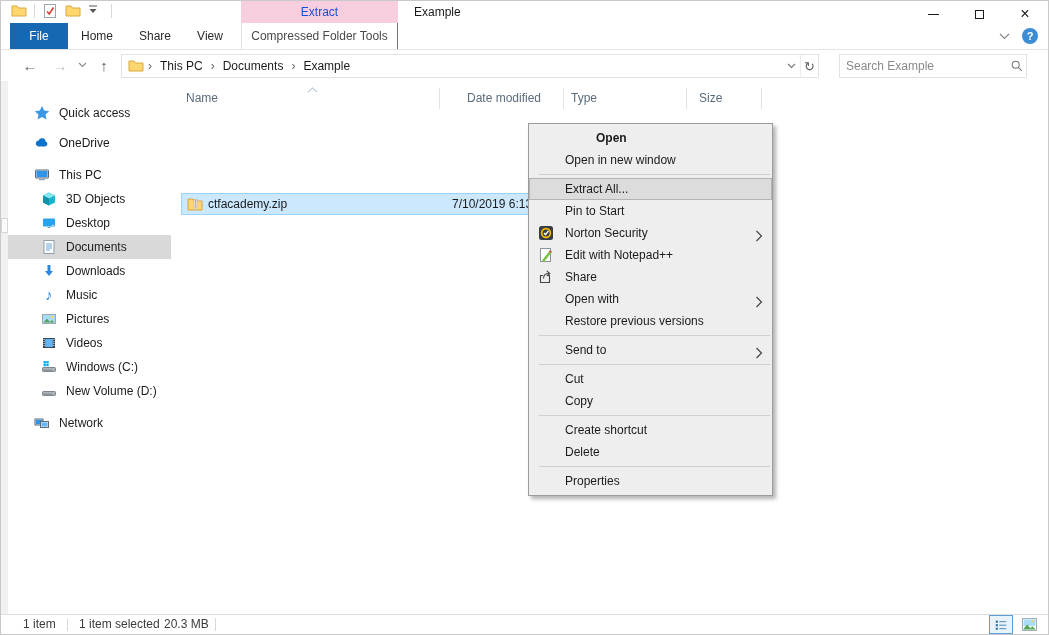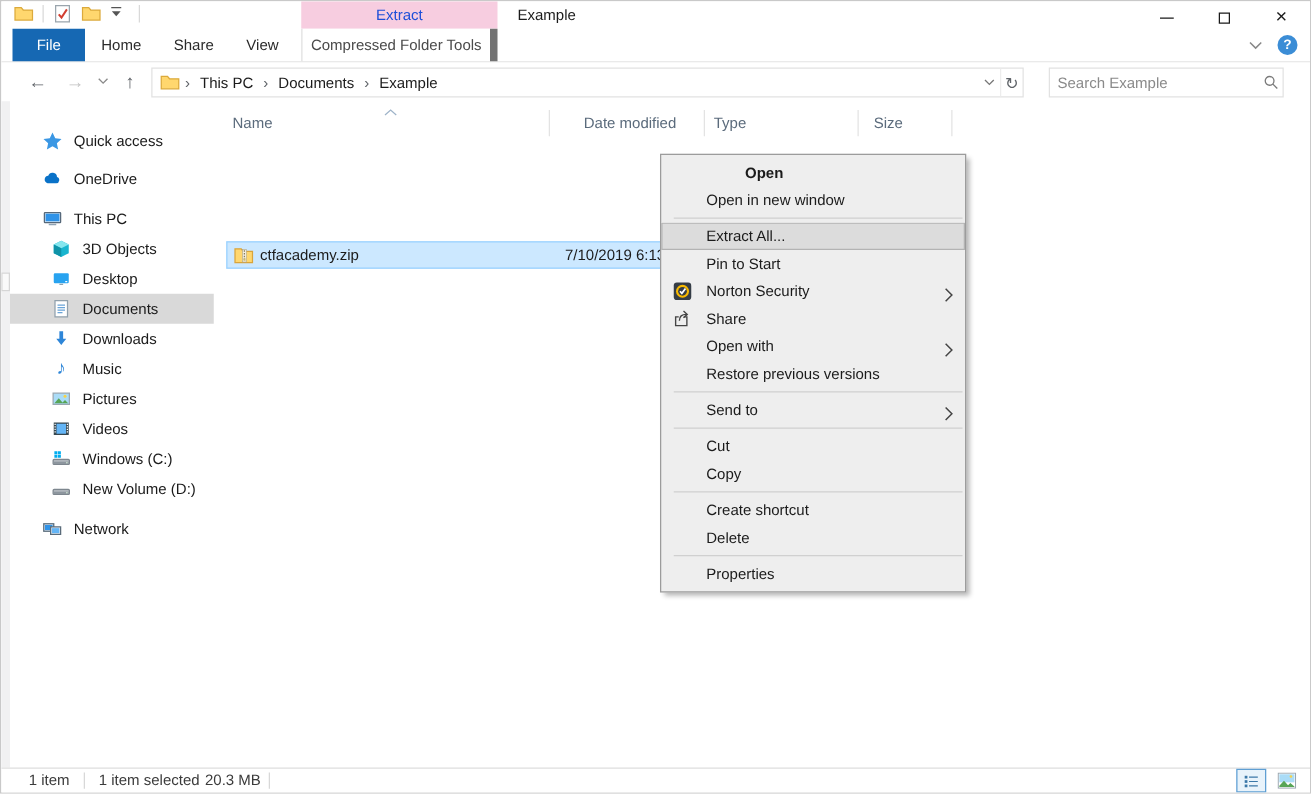--- a/index.html
+++ b/index.html
@@ -23,21 +23,21 @@
   .close-glyph { font-size:16px; line-height:16px; color:#1a1a1a; }
 
   
   .tabrow { position:absolute; left:0; top:22px; width:100%; height:27px; background:#fff;
             border-bottom:1px solid #e4e4e4; }
   .tab { position:absolute; top:0; height:26px; line-height:26px; text-align:center; color:#2b2b2b; }
   .tab-file { left:9px; width:58px; background:#1668b3; color:#fff; }
   .tab-home { left:70px; width:52px; }
   .tab-share { left:128px; width:52px; }
   .tab-view { left:185px; width:48px; }
-  .tab-cft { left:240px; width:157px; border-left:1px solid #e0e0e0; border-right:6px solid #737373;
+  .tab-cft { left:240px; width:157px; border-left:1px solid #e0e0e0; border-right:1px solid #737373;
              color:#4a4a4a; }
   .ribbon-right { position:absolute; right:10px; top:27px; display:flex; align-items:center; gap:12px; }
   .help-circle { width:16px; height:16px; border-radius:50%; background:#3b8dd6; color:#fff;
                  font-size:11px; font-weight:bold; display:flex; align-items:center; justify-content:center; }
 
   
   .addrrow { position:absolute; left:0; top:49px; width:100%; height:31px; background:#fff; }
   .nav-btn { position:absolute; top:4px; height:22px; display:flex; align-items:center; justify-content:center; }
   .arrow-ch { font-size:15px; color:#5f6368; }
   .arrow-dis { color:#c3c3c3; }
@@ -382,20 +382,30 @@
             <path d="M6 8l1.5 1.7L10.4 5.8" stroke="#fff" stroke-width="1.4" fill="none"></path>
           </svg>
       </span>
       <span>Norton Security</span>
       <span class="mi-arrow"><svg width="8" height="12" viewBox="0 0 8 12">
             <path d="M1.5 1l5 5-5 5" stroke="#444" fill="none" stroke-width="1.2"></path>
           </svg></span>
     </div>
     <div class="mi">
       <span class="mi-ico">
+        <svg width="16" height="16" viewBox="0 0 16 16">
+            <rect x="2.5" y="1.5" width="10" height="13" fill="#fff" stroke="#8a949c"></rect>
+            <path d="M4 13.5L11 4.5l2 1.6-7 9z" fill="#7ac143"></path>
+            <path d="M11 4.5l2 1.6 1-1.3-2-1.6z" fill="#d23f31"></path>
+          </svg>
+      </span>
+      <span>Edit with Notepad++</span>
+    </div>
+    <div class="mi">
+      <span class="mi-ico">
         <svg width="16" height="16" viewBox="0 0 16 16" fill="none" stroke="#444" stroke-width="1.1">
             <path d="M5 6.5H2.5v7h9V6.5H9"></path>
             <path d="M5.5 9.5C5.5 6 7.5 4.5 11 4.5"></path>
             <path d="M8.8 1.8L11.8 4.5 8.8 7.2"></path>
           </svg>
       </span>
       <span>Share</span>
     </div>
     <div class="mi">
       <span>Open with</span>

